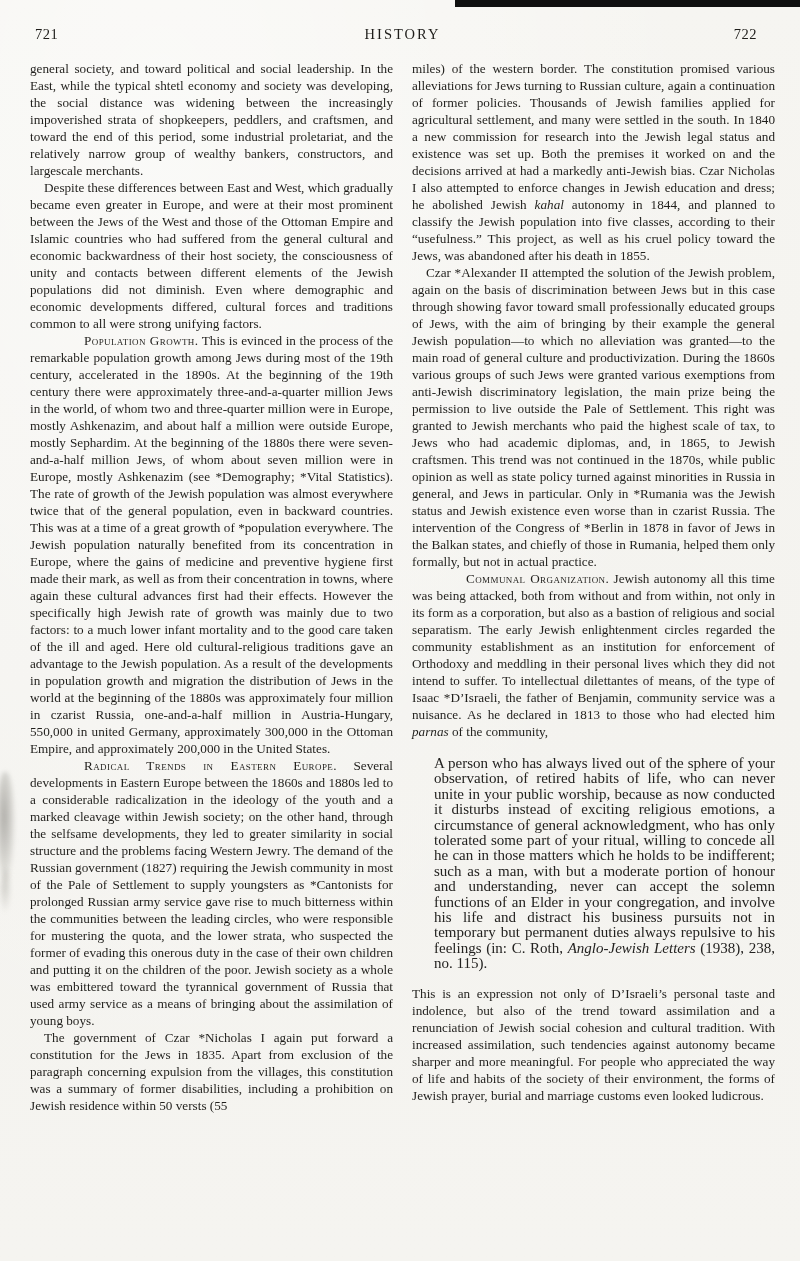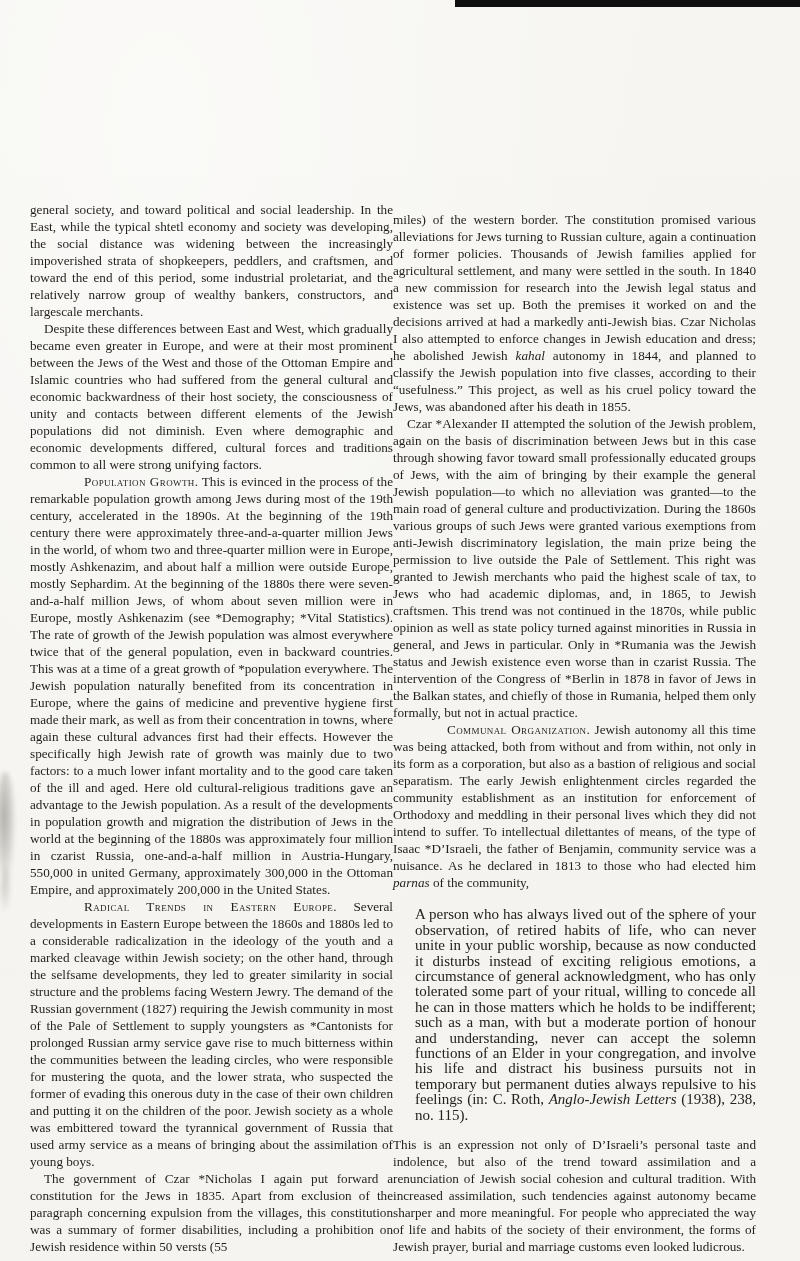--- a/index.html
+++ b/index.html
@@ -43,23 +43,22 @@
   }
   .pagenum-left { position: absolute; left: 5px; top: 0; letter-spacing: 0.5px; }
   .pagenum-right { position: absolute; right: 18px; top: 0; letter-spacing: 0.5px; }
   .page-title {
     position: absolute; left: 0; right: 0; top: 0;
     text-align: center; letter-spacing: 2px; font-size: 14.5px;
   }
   .columns {
     position: absolute;
     left: 30px; top: 60px; width: 745px; height: 1195px;
-    display: flex; 
+    display: flex; gap: 19px;
     overflow: hidden;
-    align-items: flex-end;
   }
   .col { width: 363px; }
   .col p.body-para {
     font-size: 13.2px;
     line-height: 17px;
     text-align: justify;
     text-justify: inter-word;
     color: #201f1c;
   }
   .col p.indent { text-indent: 14px; }
@@ -79,20 +78,25 @@
 </style>
 </head>
 <body>
 
 <div class="page">
 
   <div class="scan-bar"></div>
   <div class="scan-smudge"></div>
   <div class="scan-smudge2"></div>
 
+  <div class="header">
+    <span class="pagenum-left">721</span>
+    <span class="page-title">HISTORY</span>
+    <span class="pagenum-right">722</span>
+  </div>
 
   <div class="columns">
     <div class="col" id="col-left">
         <p class="body-para"><span>general society, and toward political and social leadership. In the East, while the typical shtetl economy and society was developing, the social distance was widening between the increasingly impoverished strata of shopkeepers, peddlers, and craftsmen, and toward the end of this period, some industrial proletariat, and the relatively narrow group of wealthy bankers, constructors, and largescale merchants.</span></p>
         <p class="body-para indent"><span>Despite these differences between East and West, which gradually became even greater in Europe, and were at their most prominent between the Jews of the West and those of the Ottoman Empire and Islamic countries who had suffered from the general cultural and economic backwardness of their host society, the consciousness of unity and contacts between different elements of the Jewish populations did not diminish. Even where demographic and economic developments differed, cultural forces and traditions common to all were strong unifying factors.</span></p>
         <p class="body-para indent"><span class="lead">Population Growth.</span><span> This is evinced in the process of the remarkable population growth among Jews during most of the 19th century, accelerated in the 1890s. At the beginning of the 19th century there were approximately three-and-a-quarter million Jews in the world, of whom two and three-quarter million were in Europe, mostly Ashkenazim, and about half a million were outside Europe, mostly Sephardim. At the beginning of the 1880s there were seven-and-a-half million Jews, of whom about seven million were in Europe, mostly Ashkenazim (see *Demography; *Vital Statistics). The rate of growth of the Jewish population was almost everywhere twice that of the general population, even in backward countries. This was at a time of a great growth of *population everywhere. The Jewish population naturally benefited from its concentration in Europe, where the gains of medicine and preventive hygiene first made their mark, as well as from their concentration in towns, where again these cultural advances first had their effects. However the specifically high Jewish rate of growth was mainly due to two factors: to a much lower infant mortality and to the good care taken of the ill and aged. Here old cultural-religious traditions gave an advantage to the Jewish population. As a result of the developments in population growth and migration the distribution of Jews in the world at the beginning of the 1880s was approximately four million in czarist Russia, one-and-a-half million in Austria-Hungary, 550,000 in united Germany, approximately 300,000 in the Ottoman Empire, and approximately 200,000 in the United States.</span></p>
         <p class="body-para indent"><span class="lead">Radical Trends in Eastern Europe.</span><span> Several developments in Eastern Europe between the 1860s and 1880s led to a considerable radicalization in the ideology of the youth and a marked cleavage within Jewish society; on the other hand, through the selfsame developments, they led to greater similarity in social structure and the problems facing Western Jewry. The demand of the Russian government (1827) requiring the Jewish community in most of the Pale of Settlement to supply youngsters as *Cantonists for prolonged Russian army service gave rise to much bitterness within the communities between the leading circles, who were responsible for mustering the quota, and the lower strata, who suspected the former of evading this onerous duty in the case of their own children and putting it on the children of the poor. Jewish society as a whole was embittered toward the tyrannical government of Russia that used army service as a means of bringing about the assimilation of young boys.</span></p>
         <p class="body-para indent"><span>The government of Czar *Nicholas I again put forward a constitution for the Jews in 1835. Apart from exclusion of the paragraph concerning expulsion from the villages, this constitution was a summary of former disabilities, including a prohibition on Jewish residence within 50 versts (55</span></p>
       </div>
     <div class="col" id="col-right">

